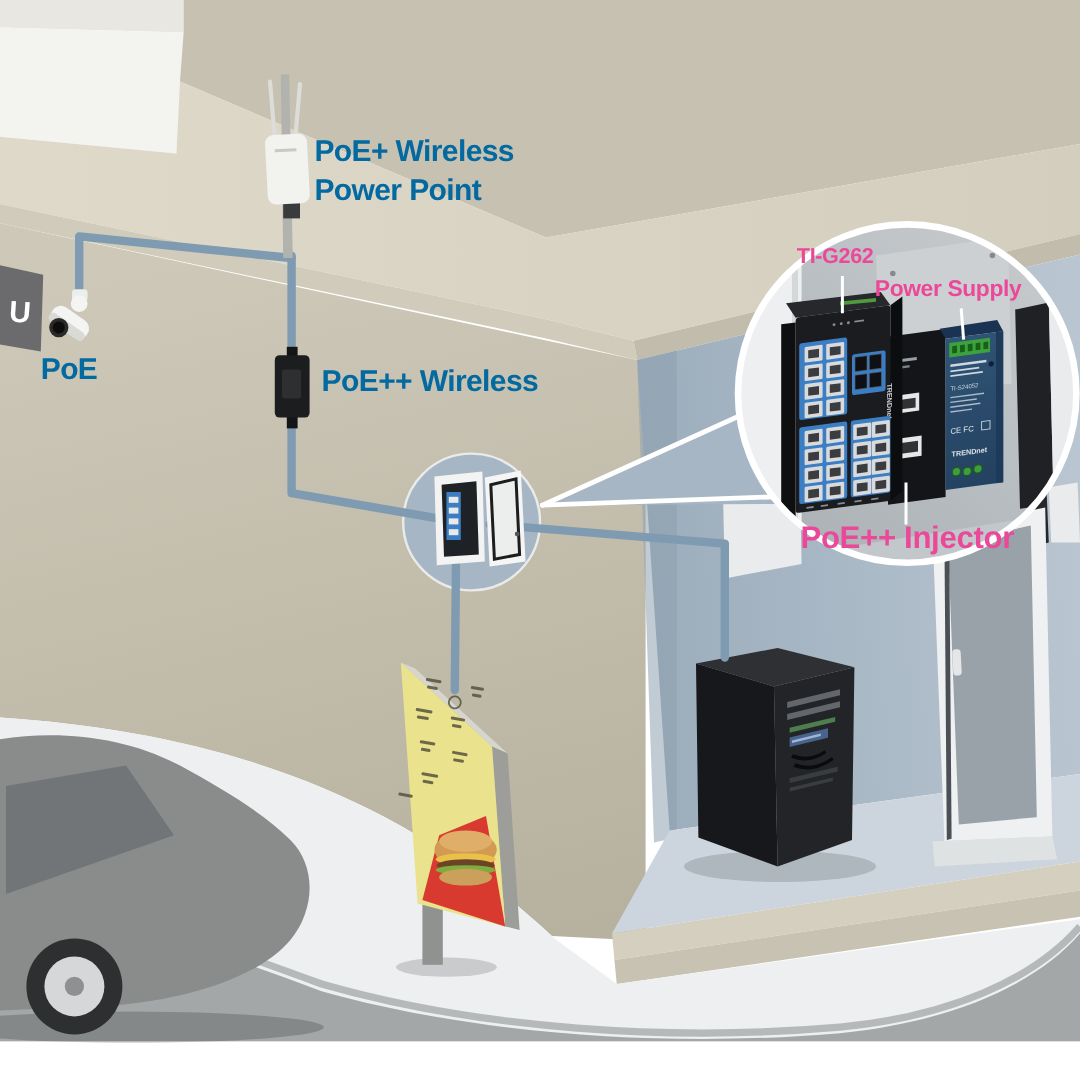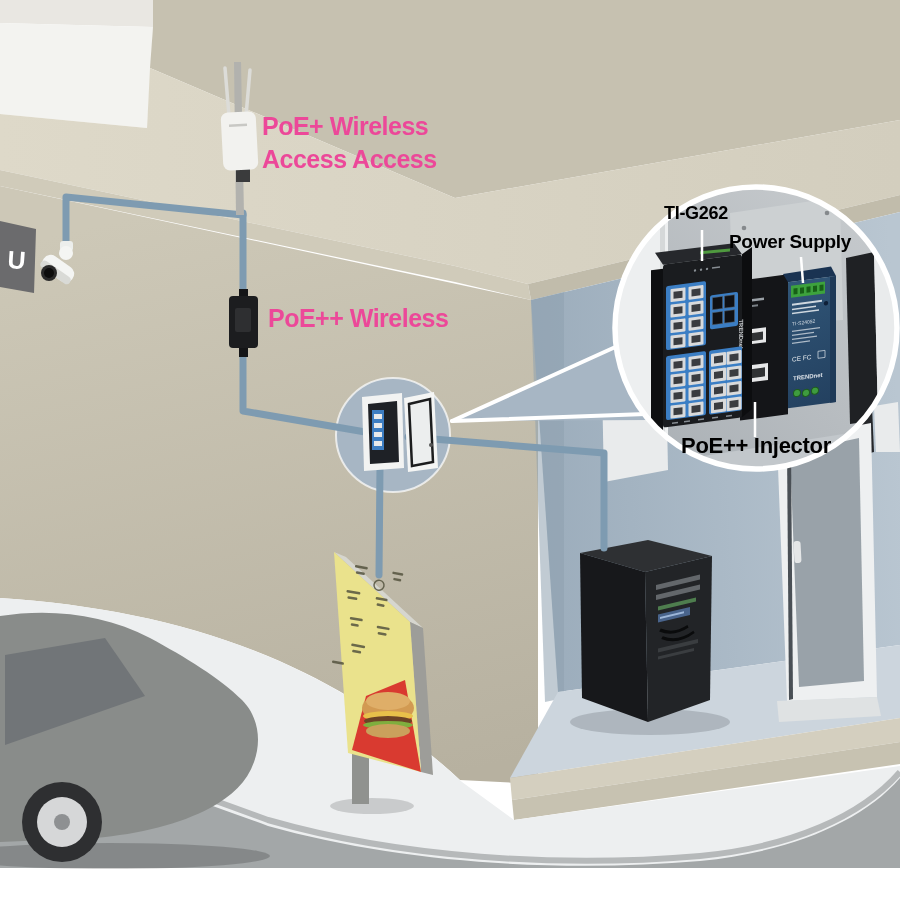--- a/index.html
+++ b/index.html
@@ -1,22 +1,22 @@
 <!DOCTYPE html>
 <html><head>
 <meta charset="utf-8">
 <style>
   html,body{margin:0;padding:0;background:#fff;}
   #stage{position:relative;width:900px;height:900px;overflow:hidden;background:#fff;
          font-family:"Liberation Sans",sans-serif;}
   #scene{position:absolute;inset:0;}
-  .lbl{position:absolute;font-weight:bold;color:#ec4899;font-size:25px;line-height:33px;
+  .lbl{position:absolute;font-weight:bold;color:#0369a1;font-size:25px;line-height:33px;
        letter-spacing:-0.5px;white-space:nowrap;}
   .lbl-center{text-align:center;}
-  .co-lbl{position:absolute;font-weight:bold;color:#000000;white-space:nowrap;
+  .co-lbl{position:absolute;font-weight:bold;color:#ec4899;white-space:nowrap;
           letter-spacing:-0.3px;}
 </style>
 </head>
 <body>
 
 <div id="stage">
 <svg id="scene" viewBox="0 0 900 900">
   <defs>
     <linearGradient id="gWall" gradientUnits="userSpaceOnUse" x1="120" y1="220" x2="260" y2="820">
       <stop offset="0" stop-color="#cdc8b7"></stop>
@@ -339,24 +339,25 @@
         <line x1="801" y1="257" x2="803" y2="283"></line>
         <line x1="755" y1="402" x2="755" y2="437"></line>
       </g>
     </g>
     <circle cx="756" cy="328" r="141" fill="none" stroke="#ffffff" stroke-width="5.5"></circle>
   </g>
 </svg>
 
 <div class="lbl" style="left:262px;top:110px;">
   <div>PoE+ Wireless</div>
-  <div>Access Access</div>
+  <div>Power Point</div>
 </div>
 
 <div class="lbl lbl-center" style="left:0px;top:292px;width:115px;">
+  <div>PoE</div>
 </div>
 
 <div class="lbl" style="left:268px;top:302px;">PoE++ Wireless</div>
 
 <div class="co-lbl" style="left:664px;top:203px;font-size:18px;">TI-G262</div>
 <div class="co-lbl" style="left:729px;top:231px;font-size:19px;">Power Supply</div>
-<div class="co-lbl" style="left:756px;top:433px;font-size:22px;transform:translateX(-50%);">PoE++ Injector</div>
+<div class="co-lbl" style="left:756px;top:433px;font-size:26px;transform:translateX(-50%);">PoE++ Injector</div>
 </div>
 
 </body></html>

